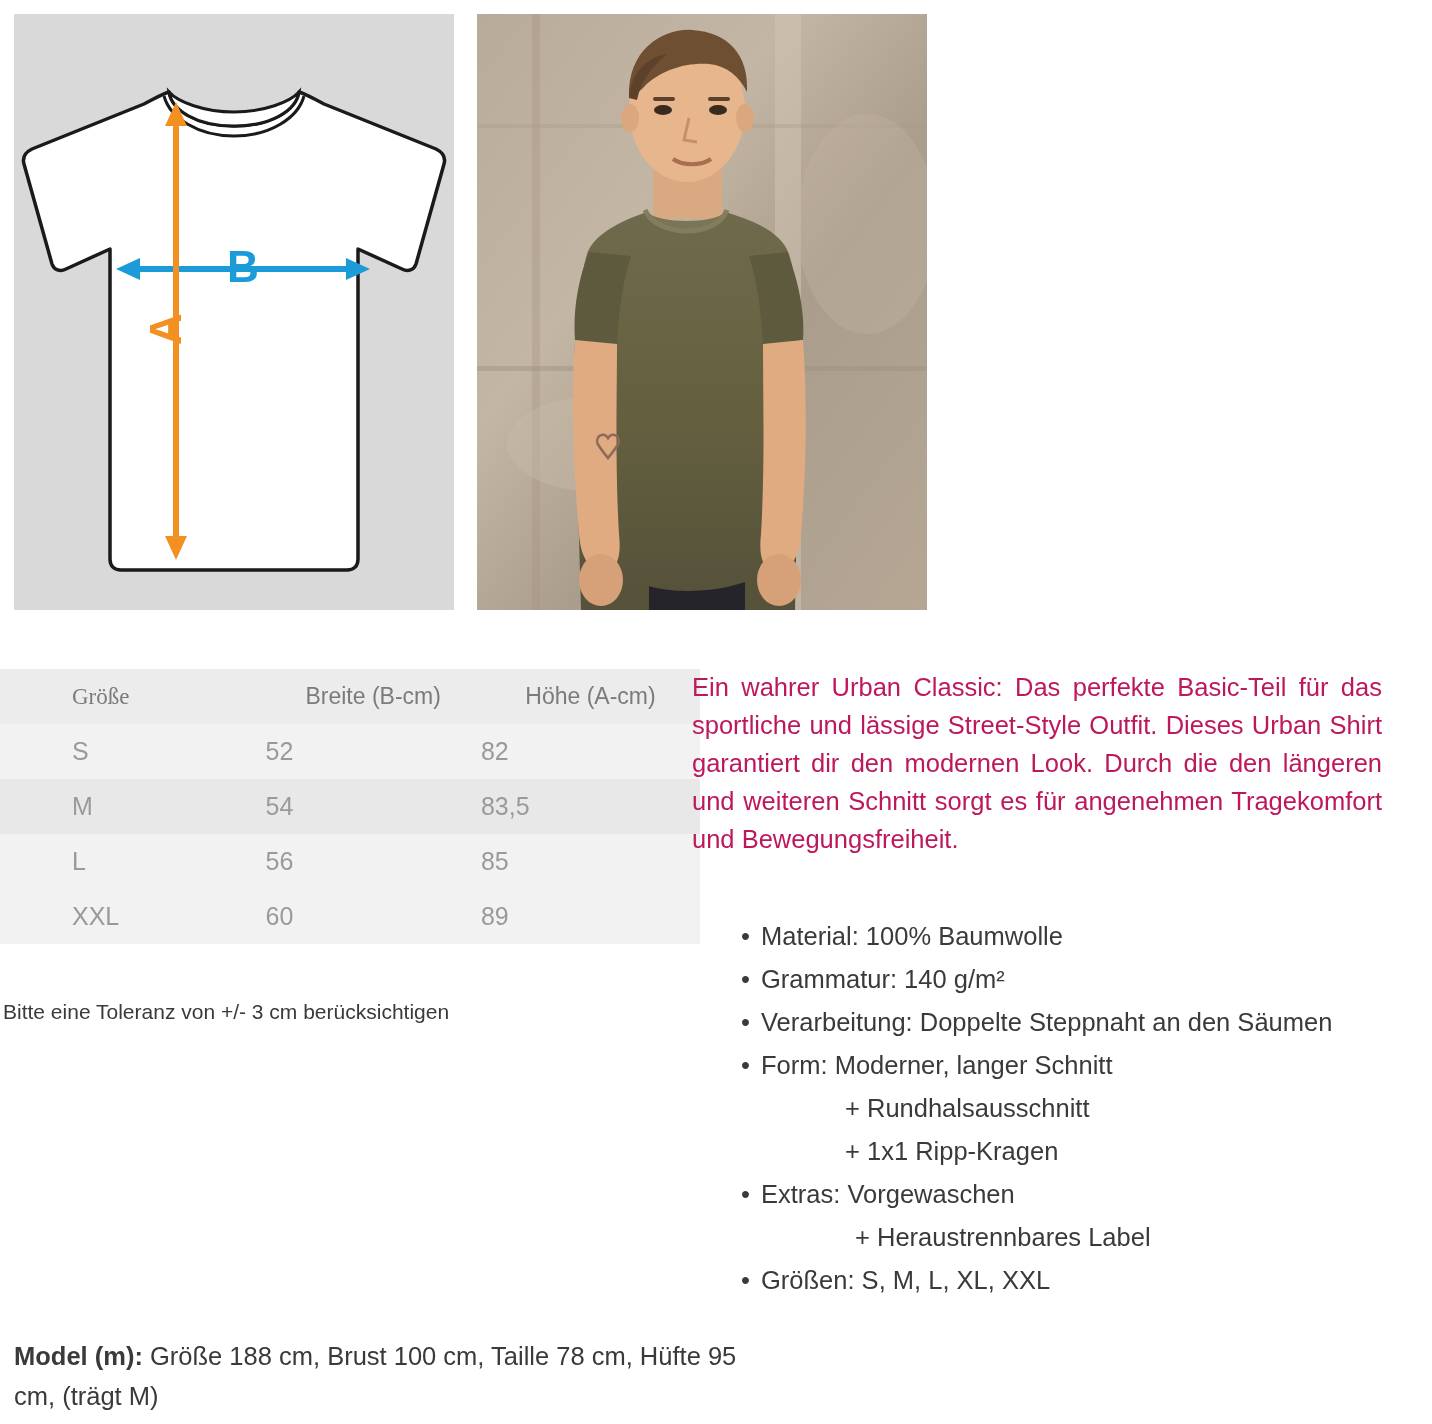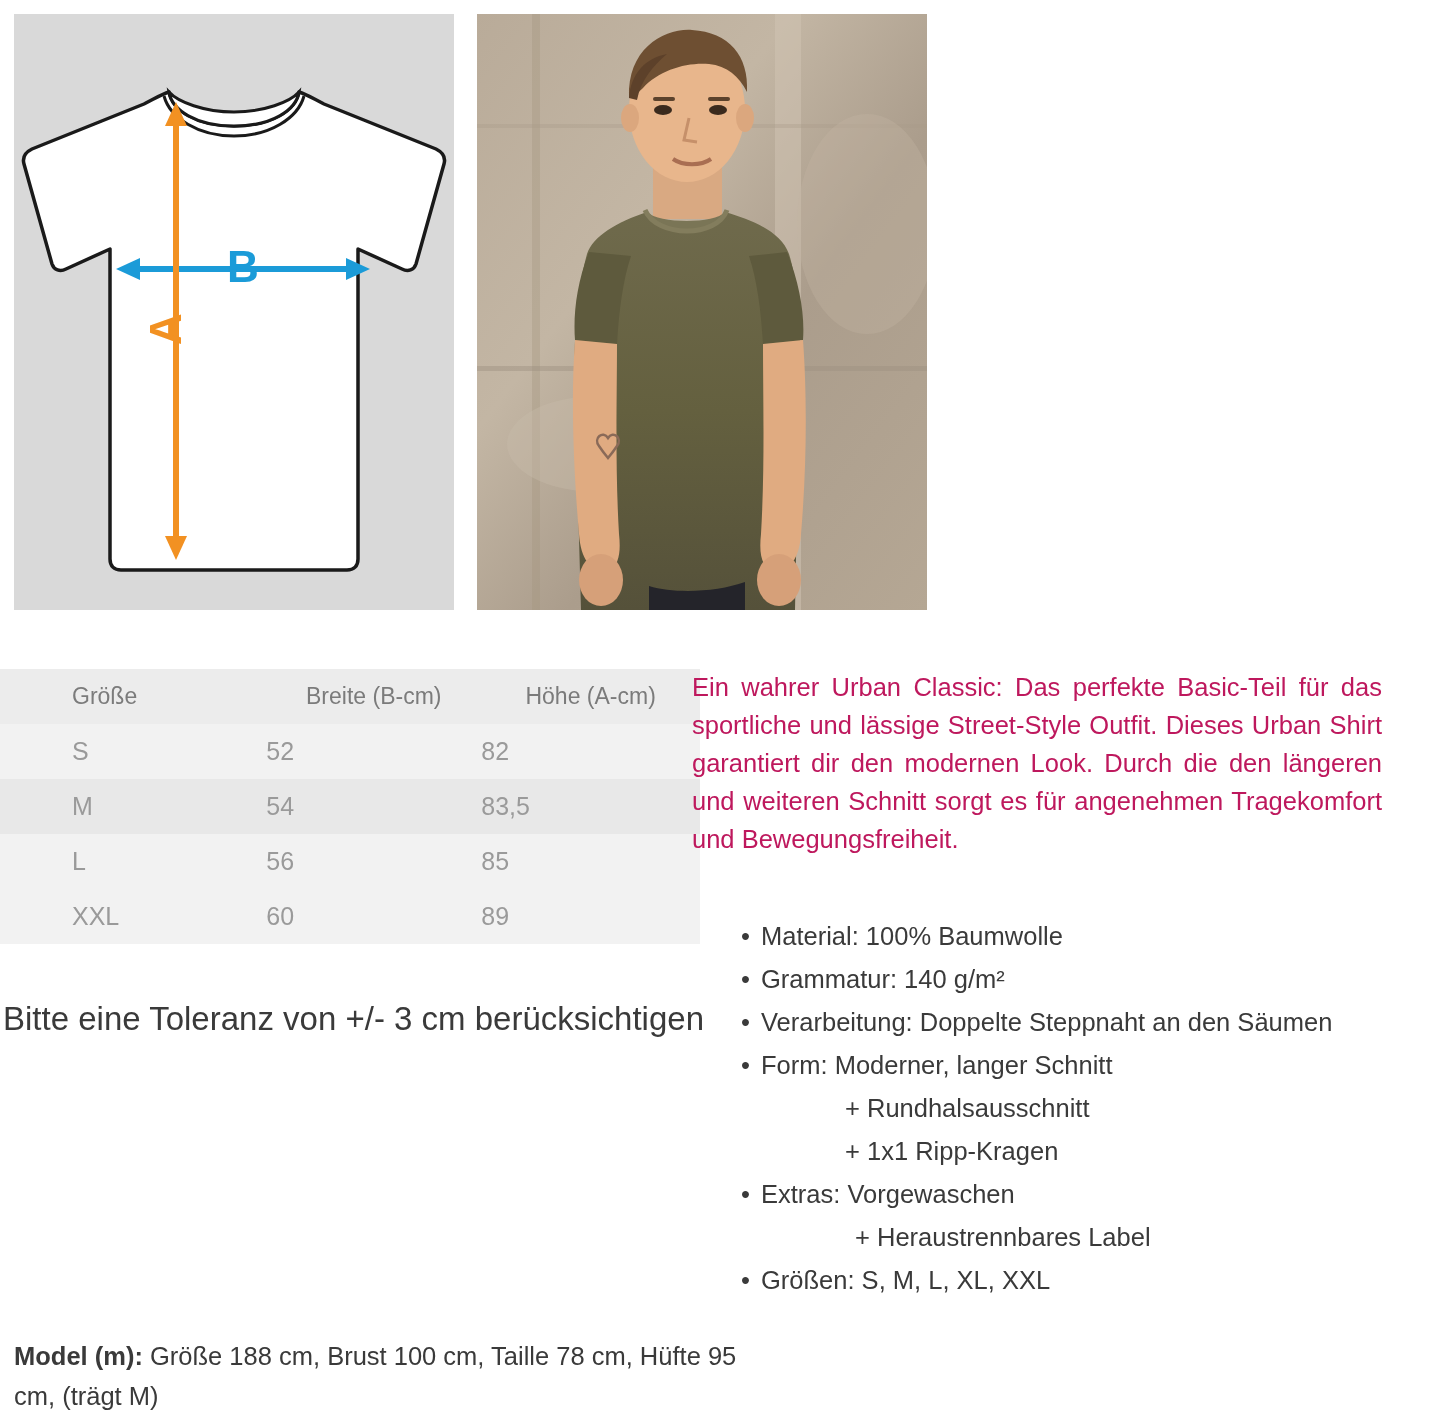--- a/index.html
+++ b/index.html
@@ -74,29 +74,29 @@
   }
   .size-table td {
     text-align: left;
     padding: 13px 0 13px 0;
     font-size: 25px;
     color: #9a9a9a;
   }
   .size-table tr.row-even td { background: #f2f2f2; }
   .size-table tr.row-odd td { background: #e8e8e8; }
   .size-table .col-size { width: 215px; text-align: left; padding-left: 72px; }
-  .size-table th.col-size { text-align: left; padding-left: 72px; }
+  .size-table th.col-size { text-align: left; padding-left: 72px; font-family: Liberation Serif, serif; }
   .size-table .col-b { width: 240px; }
   .size-table .col-h { width: 245px; }
 
   .tolerance {
     position: absolute;
     left: 3px;
     top: 1000px;
-    font-size: 33px;
+    font-size: 21px;
     color: #3a3a3a;
   }
 
   
   .desc {
     position: absolute;
     left: 692px;
     top: 668px;
     width: 690px;
     font-size: 25.5px;

